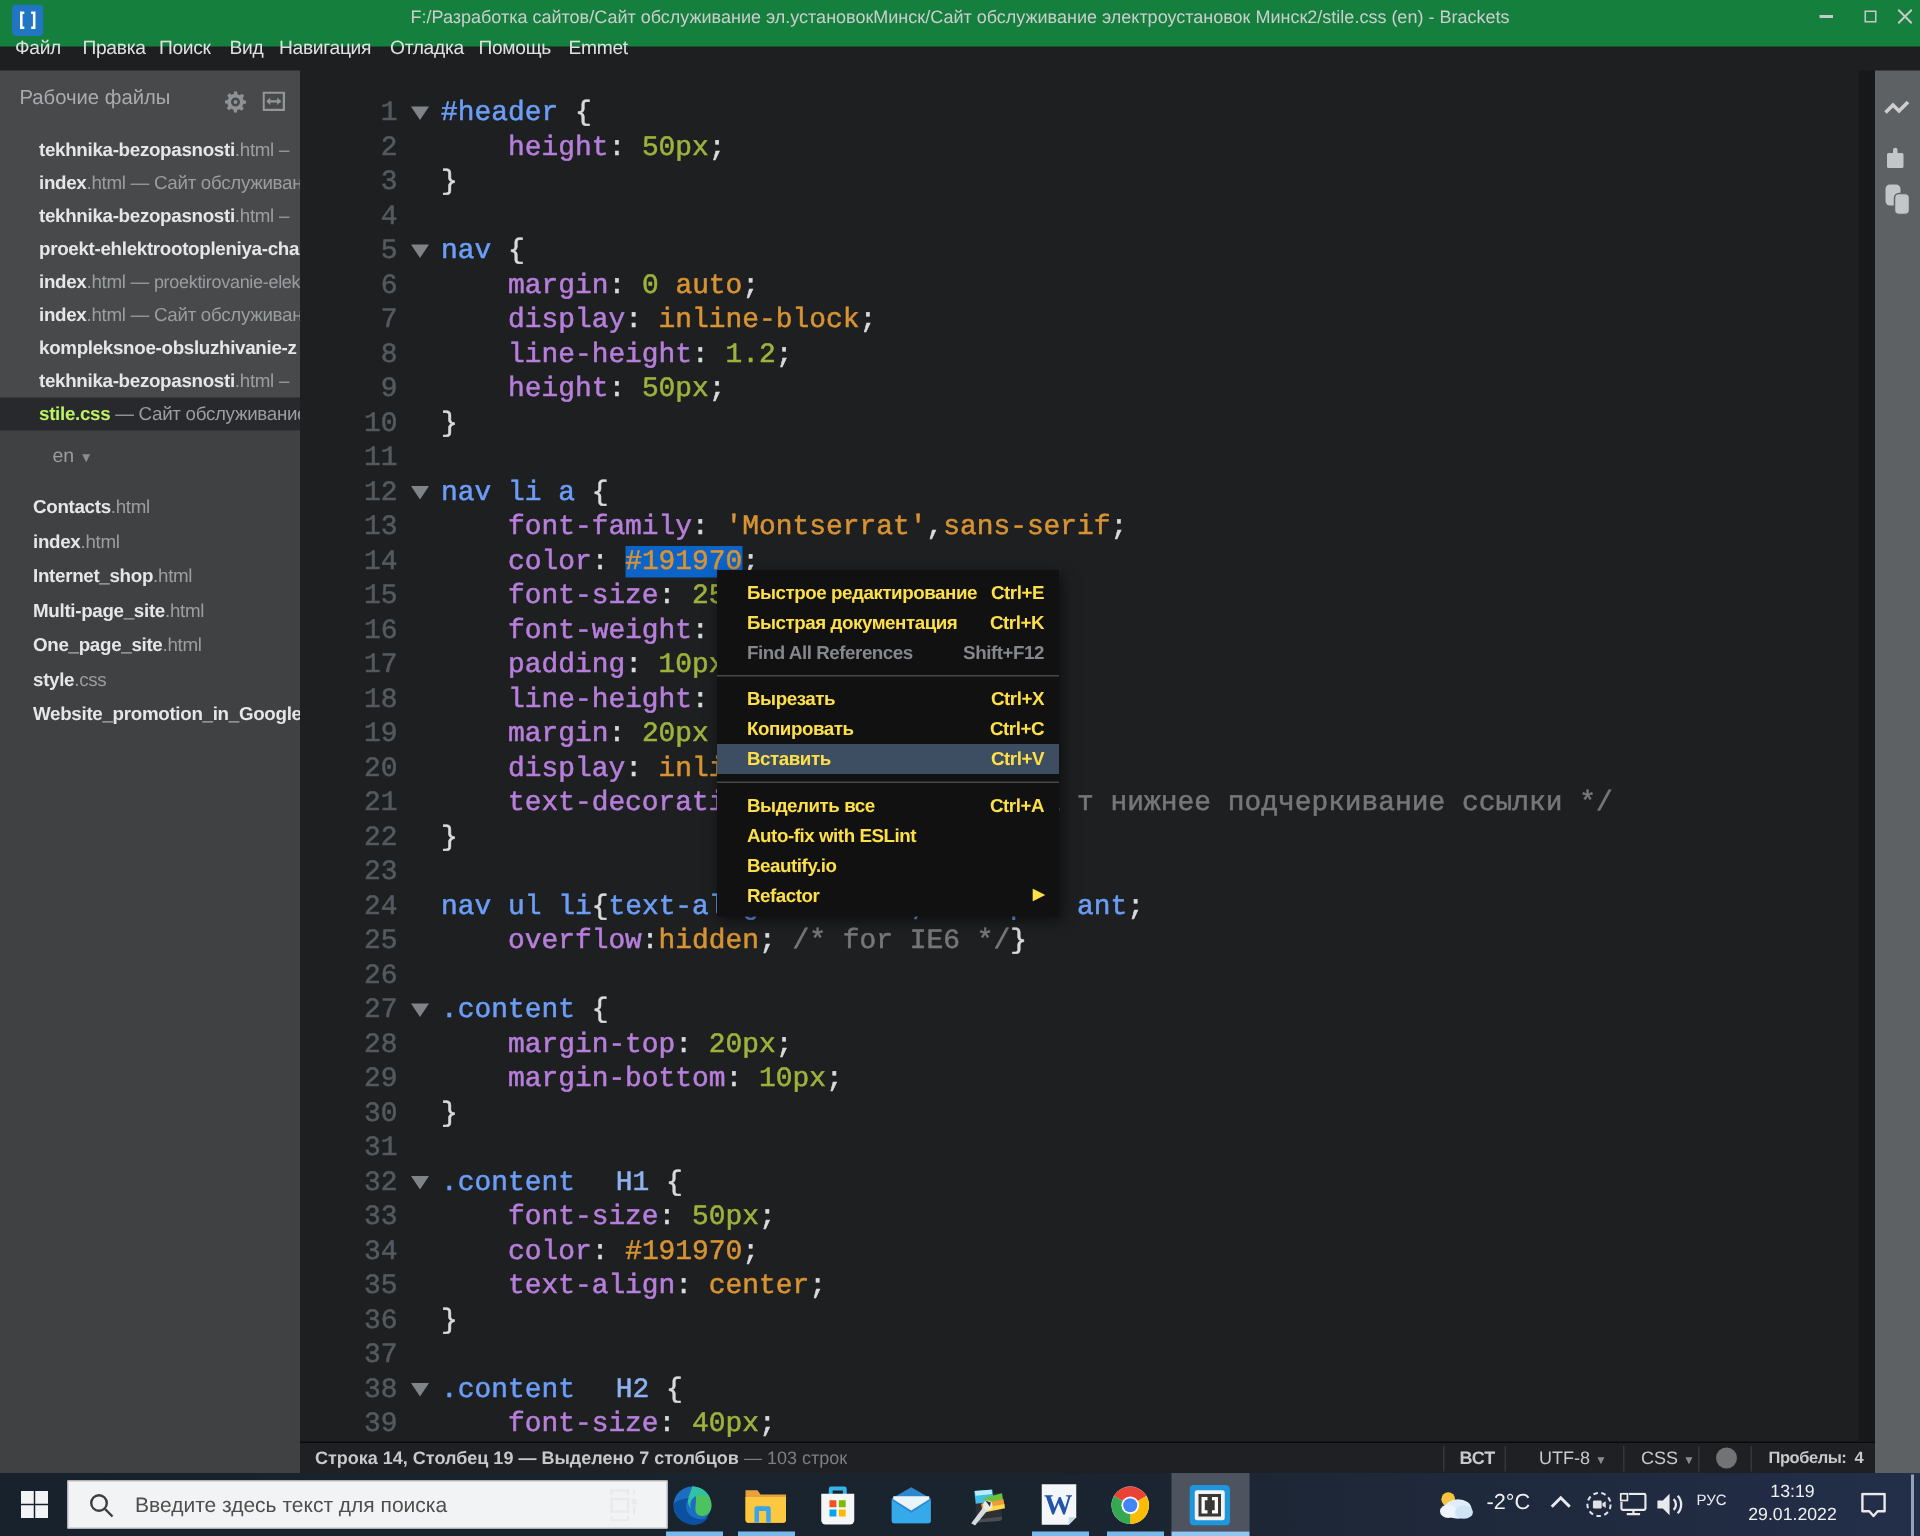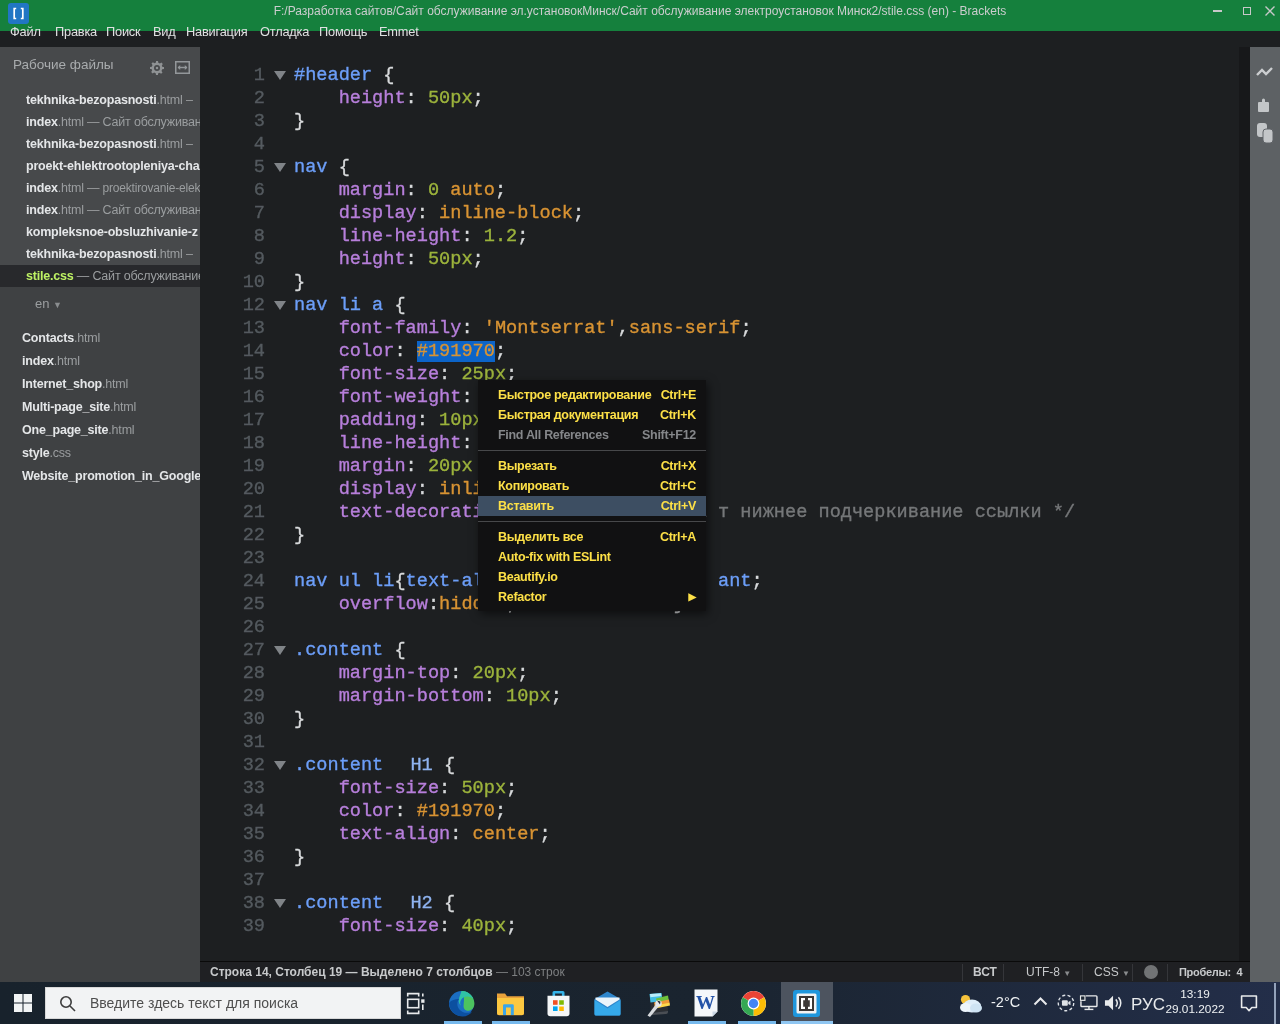--- a/index.html
+++ b/index.html
@@ -38,21 +38,21 @@
 .mi .sc{position:absolute;right:10px;top:0;}
 .mi.dis{color:#85878a;}
 .mi.hl{background:#3d4e62;}
 .msep{height:1px;background:#47484a;margin:5px 0;}
 
 #toolbar{position:absolute;left:1250px;top:47px;width:30px;height:935px;background:#5d6164;}
 
 #statusbar{position:absolute;left:200px;top:961px;width:1050px;height:21px;background:#1f2023;border-top:1px solid #0a0a0a;color:#c7c9cb;font-size:12px;}
 
 #taskbar{position:absolute;left:0;top:982px;width:1280px;height:42px;background:linear-gradient(90deg,#18222c 0%,#1a242f 55%,#232e49 100%);}
-#searchbox{position:absolute;left:45px;top:5px;width:356px;height:32px;background:#f2f3f4;border:1px solid #d8d8d8;}
+#searchbox{position:absolute;left:45px;top:5px;width:400px;height:32px;background:#f2f3f4;border:1px solid #d8d8d8;}
 </style></head>
 <body>
 <div id="header">
   <svg class="abs" style="left:8px;top:3px" width="21" height="21">
       <rect x="0" y="0" width="21" height="21" rx="3" fill="#2176c4"></rect>
       <path d="M8.2 5.5 H6.2 v10 h2 M12.8 5.5 h2 v10 h-2" stroke="#fff" stroke-width="1.7" fill="none"></path>
     </svg>
   <div id="title">F:/Разработка сайтов/Сайт обслуживание эл.установокМинск/Сайт обслуживание электроустановок Минск2/stile.css (en) - Brackets</div>
   <div class="abs" style="left:1213px;top:10px;width:9px;height:1.5px;background:#c7c8c9"></div>
   <div class="abs" style="left:1243px;top:6.5px;width:7.5px;height:8.5px;border:1.2px solid #c7c8c9"></div>
@@ -108,20 +108,21 @@
 <div class="line"><span class="num">1</span><span class="fold"><i class="tri"></i></span><span class="s">#header</span><span class="w"> {</span></div>
       <div class="line"><span class="num">2</span><span class="fold"></span><span class="w">    </span><span class="p">height</span><span class="w">: </span><span class="n">50px</span><span class="w">;</span></div>
       <div class="line"><span class="num">3</span><span class="fold"></span><span class="w">}</span></div>
       <div class="line"><span class="num">4</span><span class="fold"></span></div>
       <div class="line"><span class="num">5</span><span class="fold"><i class="tri"></i></span><span class="s">nav</span><span class="w"> {</span></div>
       <div class="line"><span class="num">6</span><span class="fold"></span><span class="w">    </span><span class="p">margin</span><span class="w">: </span><span class="n">0</span><span class="w"> </span><span class="a">auto</span><span class="w">;</span></div>
       <div class="line"><span class="num">7</span><span class="fold"></span><span class="w">    </span><span class="p">display</span><span class="w">: </span><span class="a">inline-block</span><span class="w">;</span></div>
       <div class="line"><span class="num">8</span><span class="fold"></span><span class="w">    </span><span class="p">line-height</span><span class="w">: </span><span class="n">1.2</span><span class="w">;</span></div>
       <div class="line"><span class="num">9</span><span class="fold"></span><span class="w">    </span><span class="p">height</span><span class="w">: </span><span class="n">50px</span><span class="w">;</span></div>
       <div class="line"><span class="num">10</span><span class="fold"></span><span class="w">}</span></div>
+      <div class="line"><span class="num">11</span><span class="fold"></span></div>
       <div class="line"><span class="num">12</span><span class="fold"><i class="tri"></i></span><span class="s">nav li a</span><span class="w"> {</span></div>
       <div class="line"><span class="num">13</span><span class="fold"></span><span class="w">    </span><span class="p">font-family</span><span class="w">: </span><span class="a">'Montserrat'</span><span class="w">,</span><span class="a">sans-serif</span><span class="w">;</span></div>
       <div class="line"><span class="num">14</span><span class="fold"></span><span class="w">    </span><span class="p">color</span><span class="w">: </span><span class="a sel">#191970</span><span class="w">;</span></div>
       <div class="line"><span class="num">15</span><span class="fold"></span><span class="w">    </span><span class="p">font-size</span><span class="w">: </span><span class="n">25px</span><span class="w">;</span></div>
       <div class="line"><span class="num">16</span><span class="fold"></span><span class="w">    </span><span class="p">font-weight</span><span class="w">: </span><span class="n">700</span><span class="w">;</span></div>
       <div class="line"><span class="num">17</span><span class="fold"></span><span class="w">    </span><span class="p">padding</span><span class="w">: </span><span class="n">10px</span><span class="w"> </span><span class="n">10px</span><span class="w">;</span></div>
       <div class="line"><span class="num">18</span><span class="fold"></span><span class="w">    </span><span class="p">line-height</span><span class="w">: </span><span class="n">50px</span><span class="w">;</span></div>
       <div class="line"><span class="num">19</span><span class="fold"></span><span class="w">    </span><span class="p">margin</span><span class="w">: </span><span class="n">20px</span><span class="w"> </span><span class="n">0</span><span class="w">;</span></div>
       <div class="line"><span class="num">20</span><span class="fold"></span><span class="w">    </span><span class="p">display</span><span class="w">: </span><span class="a">inline-block</span><span class="w">;</span></div>
       <div class="line"><span class="num">21</span><span class="fold"></span><span class="w">    </span><span class="p">text-decoration</span><span class="w">: </span><span class="a">none</span><span class="w">;   </span><span class="c">/* убира т нижнее подчеркивание ссылки */</span></div>
@@ -298,20 +299,20 @@
     <rect x="2" y="1" width="18" height="12" rx="1" fill="none" stroke="#e8eaec" stroke-width="1.6"></rect>
     <line x1="11" y1="13" x2="11" y2="16" stroke="#e8eaec" stroke-width="1.6"></line>
     <line x1="6" y1="16.2" x2="16" y2="16.2" stroke="#e8eaec" stroke-width="1.6"></line>
     <rect x="0.5" y="0" width="7" height="7" fill="#1d2733"></rect>
     <rect x="1.5" y="1" width="5" height="5" fill="none" stroke="#e8eaec" stroke-width="1.3"></rect>
   </svg>
   <svg class="abs" style="left:1104px;top:12px" width="19" height="18" viewBox="0 0 21 20">
     <path d="M1 7 h4 l5 -5 v16 l-5 -5 H1z" fill="#e8eaec"></path>
     <path d="M13 6 a5.5 5.5 0 0 1 0 8 M16 3.5 a9.5 9.5 0 0 1 0 13" stroke="#e8eaec" stroke-width="1.7" fill="none"></path>
   </svg>
-  <div class="abs" style="left:1131px;top:13px;font-size:17px;color:#e8eaec;">РУС</div>
+  <div class="abs" style="left:1131px;top:13px;font-size:10px;color:#e8eaec;">РУС</div>
   <div class="abs" style="left:1150px;top:5px;width:90px;text-align:center;font-size:11.8px;color:#eef1f3;">13:19</div>
   <div class="abs" style="left:1150px;top:20px;width:90px;text-align:center;font-size:11.8px;color:#eef1f3;">29.01.2022</div>
   <div class="abs" style="left:1274px;top:1px;width:1.5px;height:41px;background:#93a2ba"></div>
   <svg class="abs" style="left:1240px;top:13px" width="18" height="17" viewBox="0 0 18 17">
     <path d="M1.6 1 h14.8 v11.5 h-4.6 l-2.8 3.2 l-2.8 -3.2 H1.6z" fill="none" stroke="#e8eaec" stroke-width="1.6" stroke-linejoin="round"></path>
   </svg>
 </div>
 
 </body></html>

